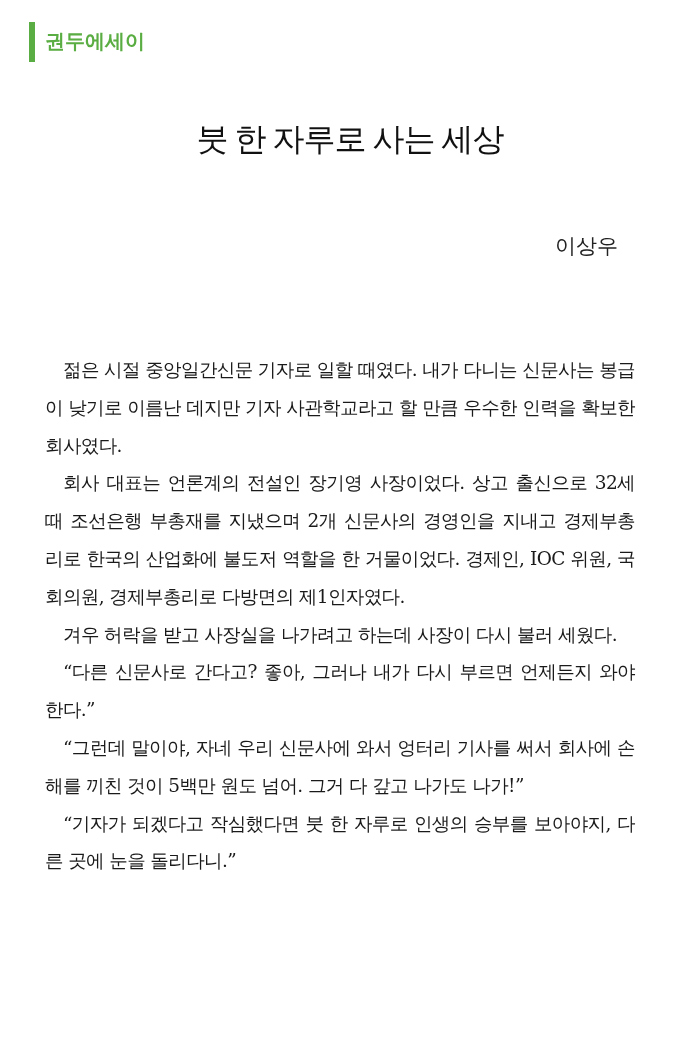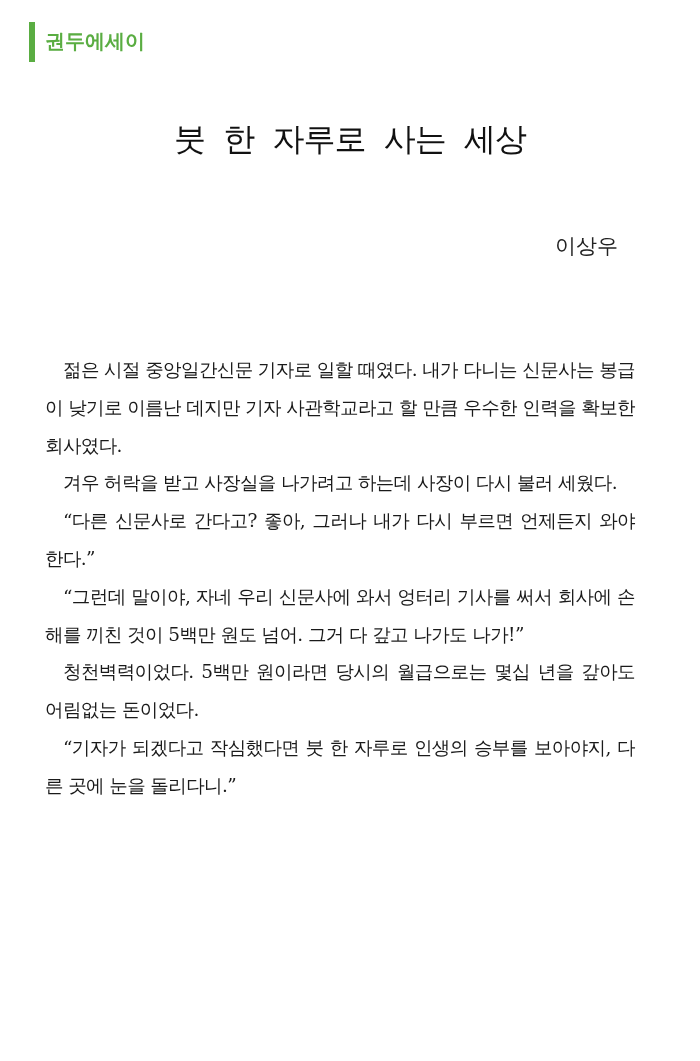--- a/index.html
+++ b/index.html
@@ -36,21 +36,21 @@
       color: #5aad42;
       letter-spacing: 0px;
       margin-top: 6px;
     }
     .title {
       position: absolute;
       left: 0;
       width: 700px;
       top: 118px;
       text-align: center;
-      font-family: Liberation Mono, monospace;
+      font-family: Liberation Serif, serif;
       font-size: 32px;
       color: #111;
       letter-spacing: -1px;
     }
     .author {
       position: absolute;
       right: 82px;
       top: 232px;
       font-family: Liberation Sans, sans-serif;
       font-size: 21px;
@@ -81,18 +81,18 @@
   <div class="section-bar"></div>
   <span class="section-text">권두에세이</span>
 </div>
 
 <h1 class="title" style="margin:0;font-weight:normal;">붓 한 자루로 사는 세상</h1>
 
 <div class="author">이상우</div>
 
 <div class="body-text">
   <p class="para">젊은 시절 중앙일간신문 기자로 일할 때였다. 내가 다니는 신문사는 봉급이 낮기로 이름난 데지만 기자 사관학교라고 할 만큼 우수한 인력을 확보한 회사였다.</p>
+  <p class="para">회사 대표는 언론계의 전설인 장기영 사장이었다. 상고 출신으로 32세 때 조선은행 부총재를 지냈으며 2개 신문사의 경영인을 지내고 경제부총리로 한국의 산업화에 불도저 역할을 한 거물이었다. 경제인, IOC 위원, 국회의원, 경제부총리로 다방면의 제1인자였다.</p>
   <p class="para">겨우 허락을 받고 사장실을 나가려고 하는데 사장이 다시 불러 세웠다.</p>
   <p class="para">“다른 신문사로 간다고? 좋아, 그러나 내가 다시 부르면 언제든지 와야 한다.”</p>
   <p class="para">“그런데 말이야, 자네 우리 신문사에 와서 엉터리 기사를 써서 회사에 손해를 끼친 것이 5백만 원도 넘어. 그거 다 갚고 나가도 나가!”</p>
-  <p class="para">청천벽력이었다. 5백만 원이라면 당시의 월급으로는 몇십 년을 갚아도 어림없는 돈이었다.</p>
   <p class="para">“기자가 되겠다고 작심했다면 붓 한 자루로 인생의 승부를 보아야지, 다른 곳에 눈을 돌리다니.”</p>
 </div>
 
 </body></html>

